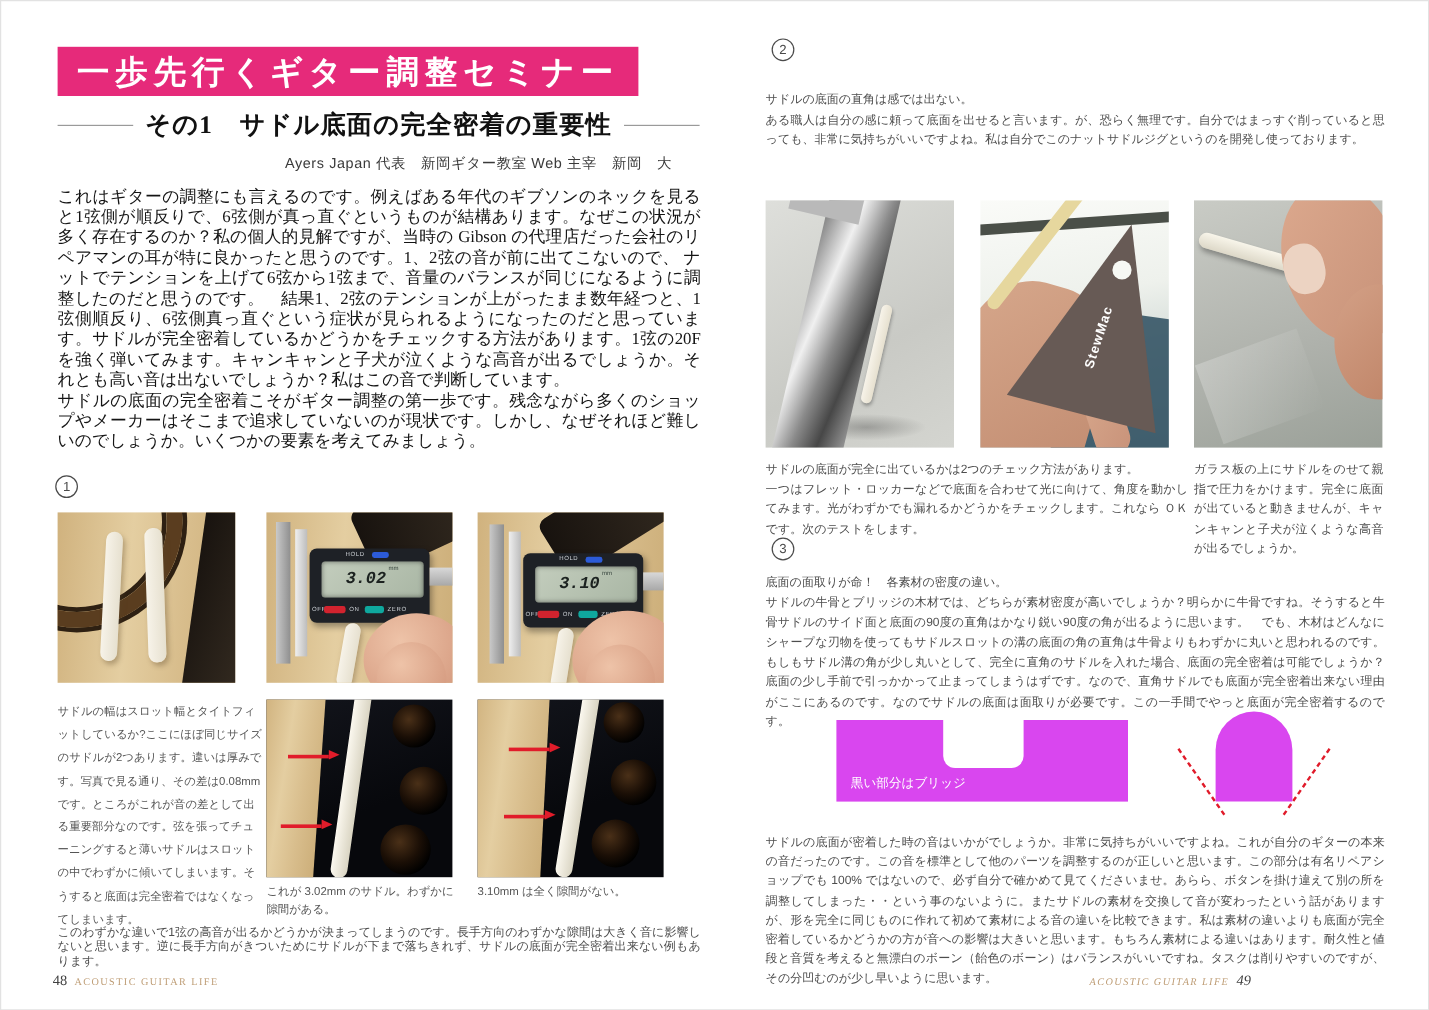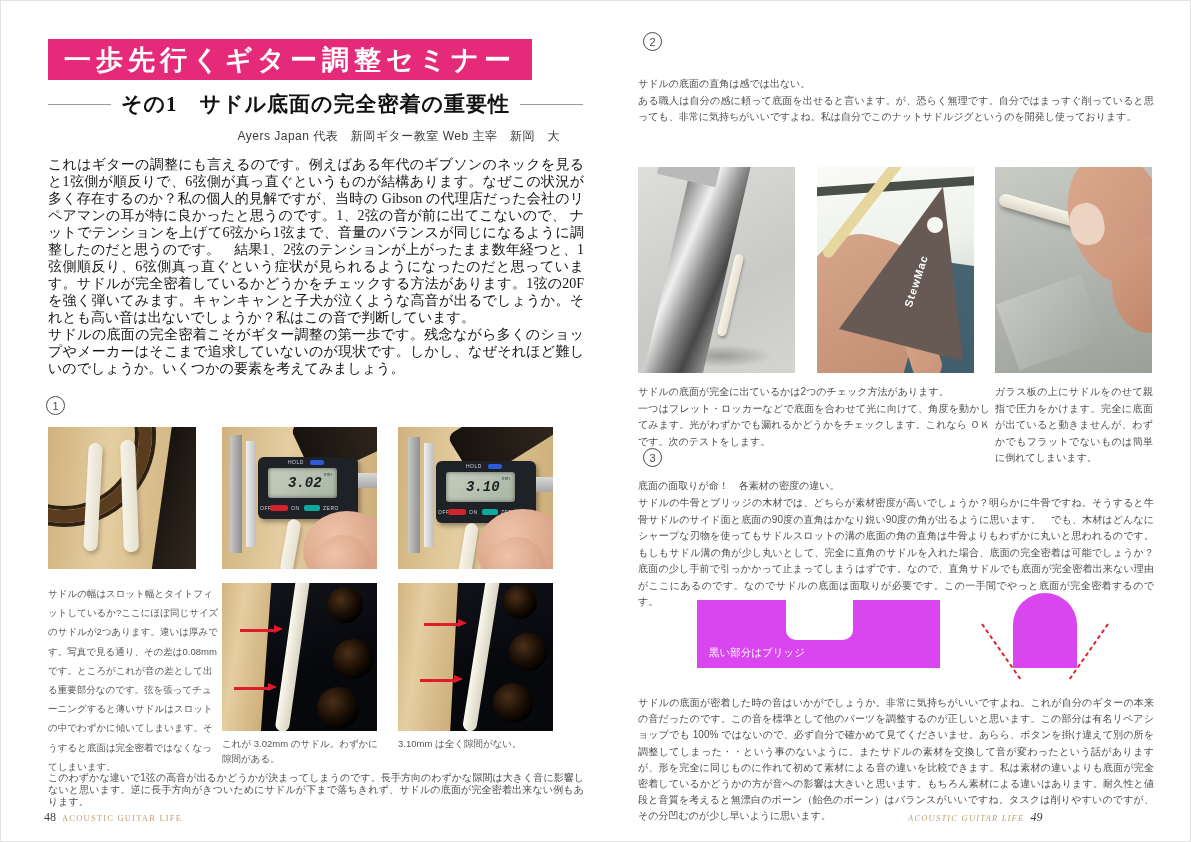--- a/index.html
+++ b/index.html
@@ -30,21 +30,21 @@
   .wood{background:linear-gradient(95deg,#d0b27e,#e4cea1 40%,#d8bd8c 70%,#ccae79);}
   
   .ring{border-radius:50%;border:13px solid #5a3d1f;box-shadow:0 0 0 4px #2e2012, inset 0 0 0 4px #2e2012;}
   .saddle-up{background:linear-gradient(90deg,#f7f3e9,#e6e0cf);border-radius:7px;box-shadow:2px 3px 4px rgba(90,70,40,.35);}
   .darkbar{background:linear-gradient(100deg,#17120e,#332a20);}
   
   .jaw-out{background:linear-gradient(90deg,#c9c9c9,#8f8f8f);}
   .jaw-in{background:linear-gradient(90deg,#efefef,#bdbdbd);}
   .calbody{background:#1e2126;border-radius:6px;box-shadow:2px 3px 5px rgba(0,0,0,.35);}
   .lcd{background:linear-gradient(135deg,#c3cdbd,#a9b6a4);border-radius:3px;display:flex;align-items:center;justify-content:flex-end;
-       box-shadow:inset 0 0 4px rgba(0,0,0,.5);padding-right:5px;}
+       box-shadow:inset 0 0 4px rgba(0,0,0,.5);padding-right:21px;}
   .lcd b{font-family:"Liberation Mono","DejaVu Sans Mono",monospace;font-style:italic;font-size:14px;color:#1c2220;}
   .lcd i{font-style:normal;font-size:5px;color:#33403a;margin-left:2px;align-self:flex-start;margin-top:3px;}
   .btn{border-radius:2px;}
   .tinylbl{font-size:5px;color:#cfd3d8;letter-spacing:.5px;}
   .beam{background:linear-gradient(#d8d8d8,#a8a8a8);}
   .skin{background:radial-gradient(circle at 35% 30%,#eec3a8,#d79e83 70%);border-radius:50%;}
   
   .bridgebg{background:linear-gradient(160deg,#13151c,#07080c 60%);}
   .hole{border-radius:50%;background:radial-gradient(circle at 38% 35%,#4a3018 0%,#1b0f06 45%,#000 75%);}
   .saddle-slot{background:linear-gradient(90deg,#fbf8ef,#d9d4c2);border-radius:0 0 7px 7px;}
@@ -202,21 +202,21 @@
     <div class="abs photo glassbg" style="left:995px;top:167px;width:157px;height:206px;">
       <div class="abs" style="left:10px;top:120px;width:90px;height:70px;background:linear-gradient(120deg,rgba(255,255,255,.25),rgba(255,255,255,0));transform:rotate(-20deg);"></div>
       <div class="abs" style="left:2px;top:42px;width:122px;height:13px;background:linear-gradient(#f8f5ea,#ddd8c8);border-radius:7px;transform:rotate(16deg);box-shadow:2px 3px 4px rgba(0,0,0,.3);"></div>
       <div class="abs" style="right:-14px;top:-16px;width:96px;height:136px;background:linear-gradient(135deg,#dca98e,#c69077);border-radius:48% 52% 45% 55%;transform:rotate(-14deg);"></div>
       <div class="abs" style="right:48px;top:36px;width:34px;height:42px;background:#ecd3c2;border-radius:45%;transform:rotate(-14deg);"></div>
       <div class="abs skin" style="right:-34px;top:70px;width:74px;height:96px;background:linear-gradient(135deg,#d3a086,#bd8164);"></div>
     </div>
 
     <div class="abs gothic" style="left:638px;top:384px;width:352px;white-space:pre-line;">サドルの底面が完全に出ているかは2つのチェック方法があります。
 一つはフレット・ロッカーなどで底面を合わせて光に向けて、角度を動かしてみます。光がわずかでも漏れるかどうかをチェックします。これなら ＯＫ です。次のテストをします。</div>
-    <div class="abs gothic" style="left:995px;top:384px;width:158px;">ガラス板の上にサドルをのせて親指で圧力をかけます。完全に底面が出ていると動きませんが、わずかでもフラットでないものは簡単に倒れてしまいます。</div>
+    <div class="abs gothic" style="left:995px;top:384px;width:158px;">ガラス板の上にサドルをのせて親指で圧力をかけます。完全に底面が出ていると動きませんが、キャンキャンと子犬が泣くような高音が出るでしょうか。</div>
 
     <div class="abs circ" style="left:643px;top:448px;">3</div>
     <div class="abs gothic" style="left:638px;top:478px;width:516px;">底面の面取りが命！　各素材の密度の違い。</div>
     <div class="abs gothic" style="left:638px;top:495px;width:516px;">サドルの牛骨とブリッジの木材では、どちらが素材密度が高いでしょうか？明らかに牛骨ですね。そうすると牛骨サドルのサイド面と底面の90度の直角はかなり鋭い90度の角が出るように思います。　でも、木材はどんなにシャープな刃物を使ってもサドルスロットの溝の底面の角の直角は牛骨よりもわずかに丸いと思われるのです。もしもサドル溝の角が少し丸いとして、完全に直角のサドルを入れた場合、底面の完全密着は可能でしょうか？　底面の少し手前で引っかかって止まってしまうはずです。なので、直角サドルでも底面が完全密着出来ない理由がここにあるのです。なのでサドルの底面は面取りが必要です。この一手間でやっと底面が完全密着するのです。</div>
 
     <div class="abs blk" style="left:697px;top:600px;width:243px;height:68px;">
       <div class="abs" style="left:89px;top:0;width:67px;height:40px;background:#fff;border-radius:0 0 10px 10px;"></div>
       <span class="abs diagram-label" style="left:12px;bottom:8px;">黒い部分はブリッジ</span>
     </div>
 

